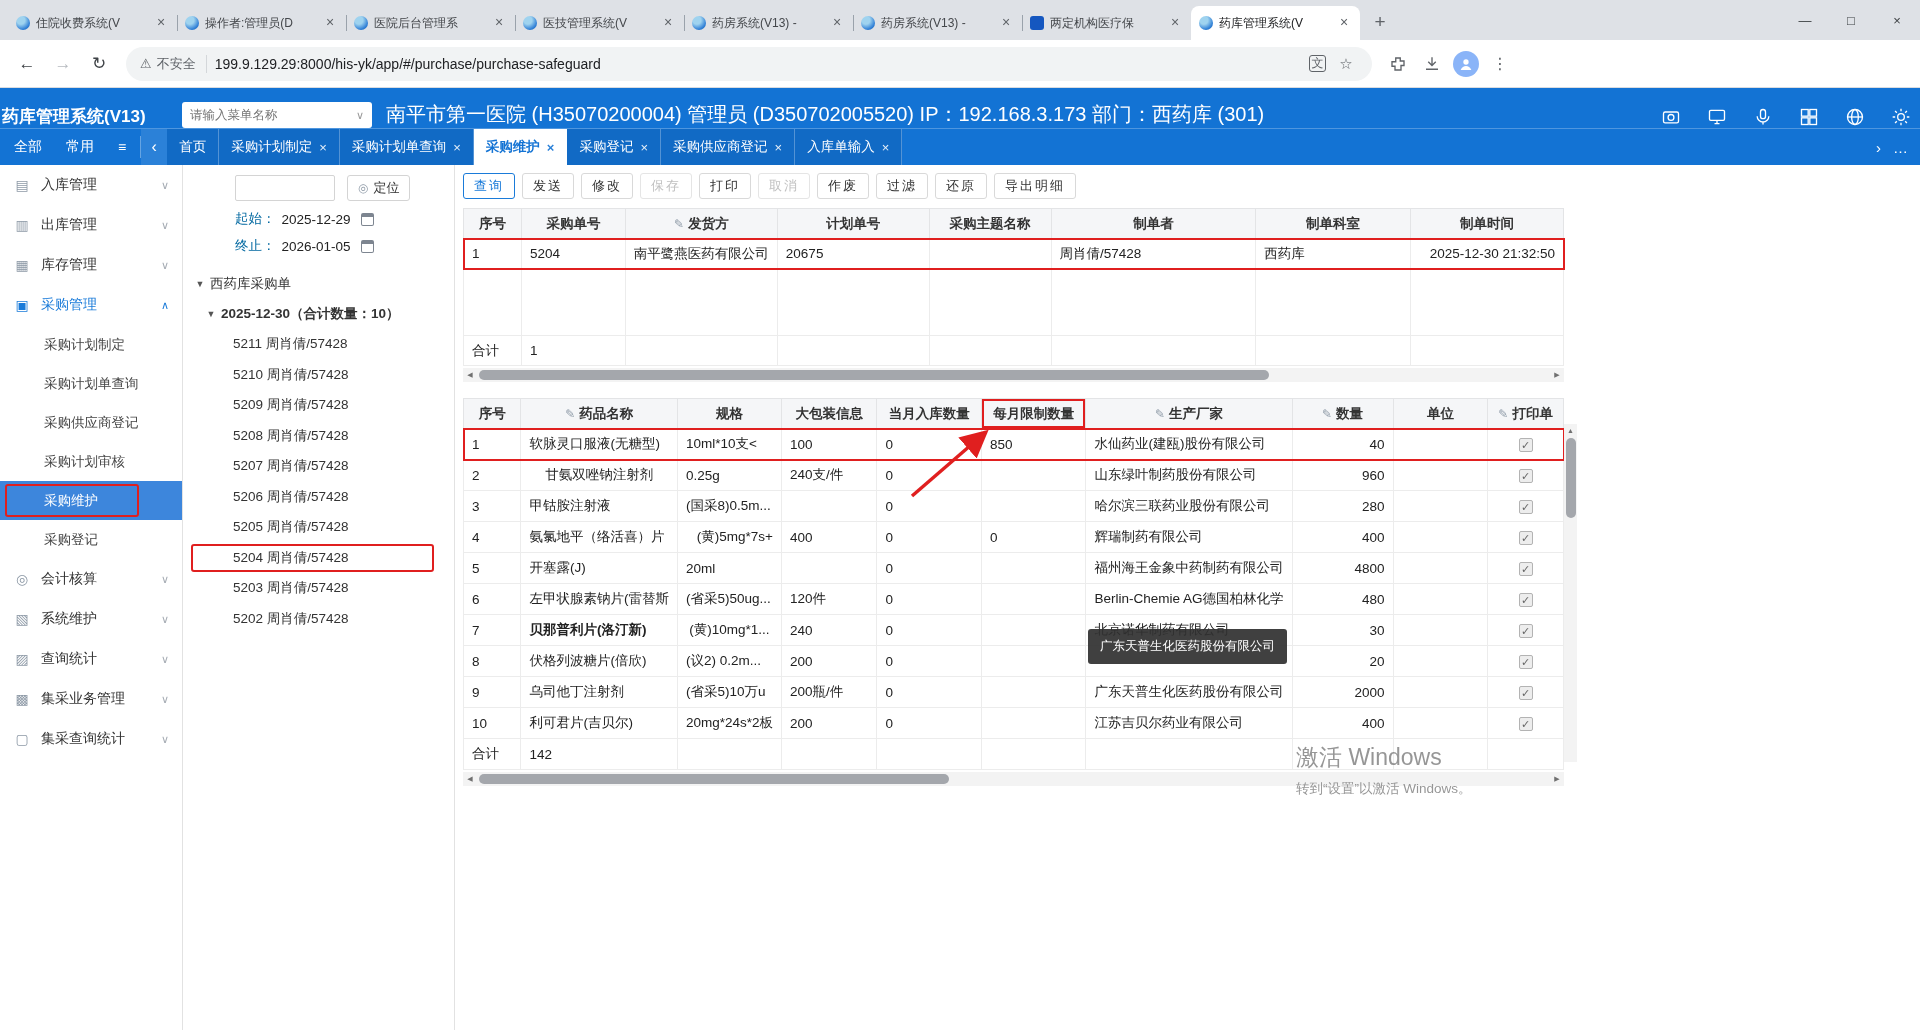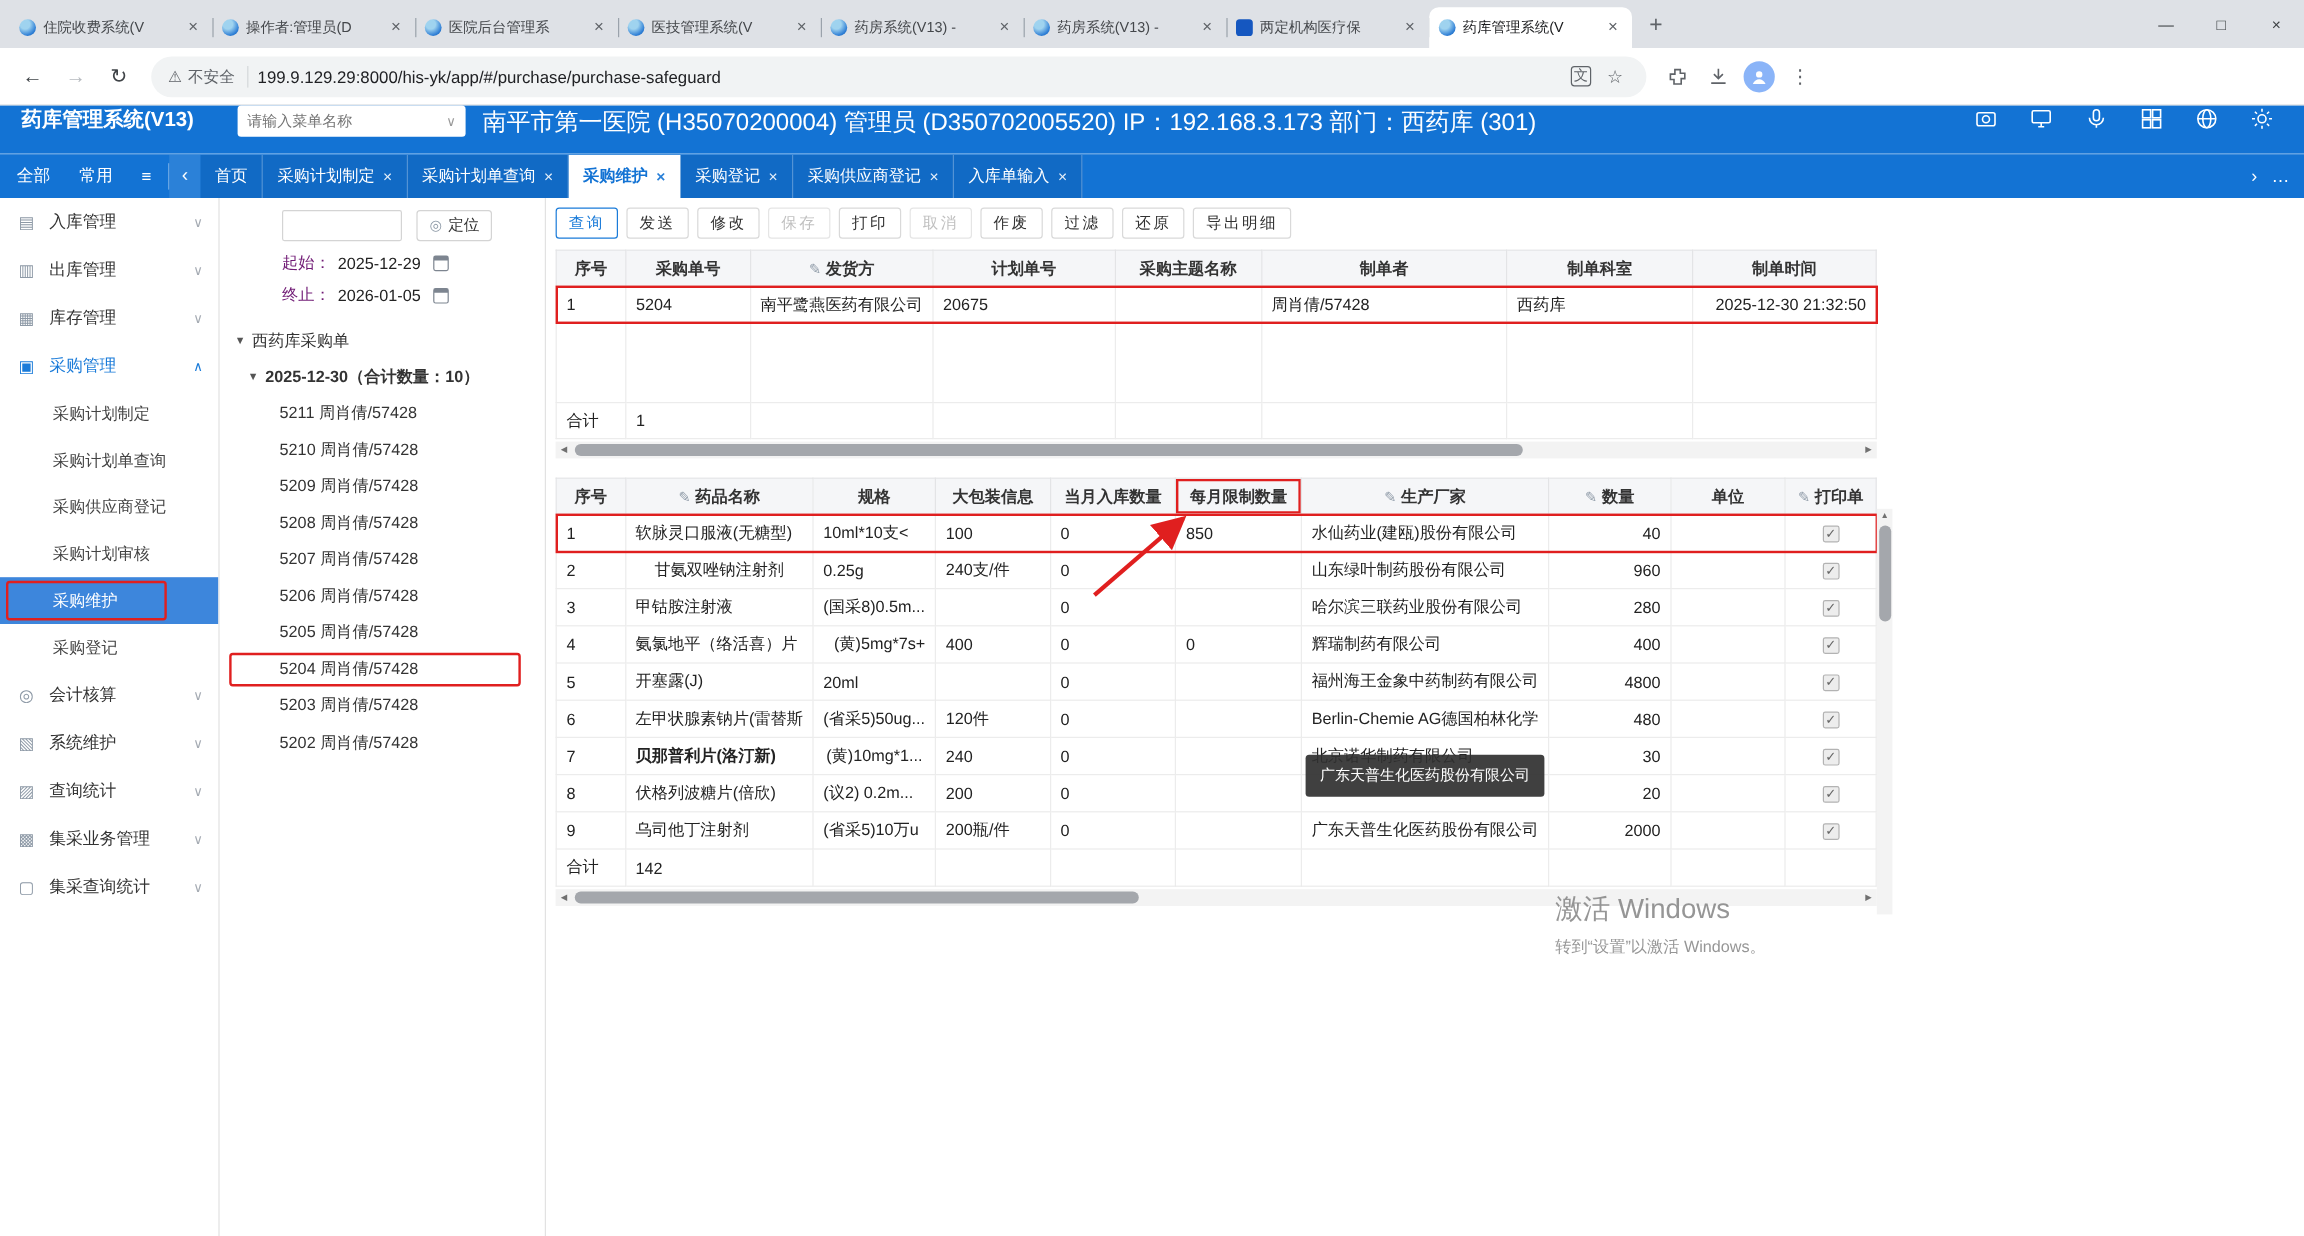--- a/index.html
+++ b/index.html
@@ -25,21 +25,21 @@
 .navbtn.disabled{color:#b6babf;}
 .omnibox{flex:1;max-width:1246px;height:34px;background:#f1f3f4;border-radius:17px;display:flex;align-items:center;padding:0 14px;gap:8px;margin:0 8px;}
 .sec{display:flex;align-items:center;gap:5px;color:#5f6368;font-size:13px;padding-right:10px;border-right:1px solid #d4d7da;flex:none;}
 .url{flex:1;font-size:14px;color:#202124;white-space:nowrap;overflow:hidden;}
 .omni-ic{color:#5f6368;font-size:15px;flex:none;width:24px;text-align:center;}
 .rico{width:32px;height:32px;display:flex;align-items:center;justify-content:center;color:#5f6368;font-size:16px;flex:none;}
 .rico svg{stroke:#5f6368;fill:none;stroke-width:1.8;}
 .avatar{width:26px;height:26px;border-radius:50%;background:#8ab4f8;display:flex;align-items:center;justify-content:center;}
 
 
-.apphdr{height:40px;background:#1373d4;display:flex;align-items:flex-start;color:#fff;padding:0 18px;gap:14px;}
+.apphdr{height:40px;background:#1373d4;display:flex;align-items:flex-end;color:#fff;padding:0 2px;gap:14px;}
 .apptitle{font-size:17px;font-weight:bold;width:166px;flex:none;white-space:nowrap;}
 .menusearch{width:190px;height:26px;background:#fff;border-radius:3px;display:flex;align-items:center;padding:0 8px;flex:none;}
 .menusearch input{border:none;outline:none;flex:1;font-size:12.5px;color:#333;width:100%;background:transparent;font-family:inherit;}
 .menusearch .caret{color:#999;font-size:11px;}
 .ctxinfo{font-size:20px;white-space:nowrap;flex:1;overflow:hidden;}
 .hdr-icons{display:flex;align-items:center;gap:24px;margin-right:6px;flex:none;}
 .hico{width:22px;height:22px;display:flex;align-items:center;justify-content:center;}
 .hico svg{stroke:#fff;fill:none;stroke-width:1.6;}
 
 
@@ -64,21 +64,21 @@
 .sgroup.active .gicon,.sgroup.active .chev{color:#1a7bd9;}
 .schild{height:39px;display:flex;align-items:center;padding-left:44px;font-size:13.5px;color:#444;position:relative;}
 .schild.selected{background:#3d86dc;color:#fff;}
 .redbox-child{position:absolute;left:5px;top:3px;width:134px;bottom:3px;border:2px solid #e01f1f;border-radius:3px;}
 
 .filterpanel{width:272px;flex:none;border-right:1px solid #e2e2e2;padding:10px 8px 0 8px;font-size:13.5px;}
 .frow{display:flex;align-items:center;margin-bottom:9px;padding-left:44px;}
 .fsearch{width:100px;height:26px;border:1px solid #d4d4d4;border-radius:2px;padding:0 6px;font-size:13px;font-family:inherit;outline:none;}
 .locbtn{margin-left:12px;height:26px;padding:0 10px;border:1px solid #d4d4d4;border-radius:3px;background:#fff;font-size:13px;color:#333;display:flex;align-items:center;gap:5px;}
 .locbtn .loc-ic{color:#8d99a6;font-size:12px;}
-.dlabel{color:#701a75;}
+.dlabel{color:#0369a1;}
 .dval{margin-left:6px;color:#222;}
 .calicon{margin-left:10px;width:13px;height:13px;border:1px solid #7d8590;border-top-width:4px;border-radius:2px;}
 .tree{margin-top:14px;}
 .tnode{display:flex;align-items:center;height:30px;font-size:13.5px;color:#333;}
 .tnode .caret{width:14px;font-size:9px;color:#555;margin-right:3px;text-align:center;}
 .troot{padding-left:2px;}
 .tdate{padding-left:13px;font-weight:bold;}
 .titem{height:30.5px;display:flex;align-items:center;padding-left:42px;font-size:13.5px;color:#333;position:relative;}
 .selframe{position:absolute;left:0;right:12px;top:1px;bottom:1px;border:2px solid #e01f1f;border-radius:3px;}
 
@@ -638,20 +638,32 @@
                 <td style="text-align: left;">乌司他丁注射剂</td>
                 <td style="text-align: left;">(省采5)10万u</td>
                 <td style="text-align: left;">200瓶/件</td>
                 <td style="text-align: left;">0</td>
                 <td style="text-align: left;"></td>
                 <td style="text-align: left;">广东天普生化医药股份有限公司</td>
                 <td style="text-align: right;">2000</td>
                 <td style="text-align: left;"></td>
                 <td style="text-align: center;"><span class="ckbox">✓</span></td>
               </tr>
+              <tr>
+                <td style="text-align: left;">10</td>
+                <td style="text-align: left;">利可君片(吉贝尔)</td>
+                <td style="text-align: left;">20mg*24s*2板</td>
+                <td style="text-align: left;">200</td>
+                <td style="text-align: left;">0</td>
+                <td style="text-align: left;"></td>
+                <td style="text-align: left;">江苏吉贝尔药业有限公司</td>
+                <td style="text-align: right;">400</td>
+                <td style="text-align: left;"></td>
+                <td style="text-align: center;"><span class="ckbox">✓</span></td>
+              </tr>
               <tr class="total-row">
                 <td>合计</td>
                 <td>142</td>
                 <td></td>
                 <td></td>
                 <td></td>
                 <td></td>
                 <td></td>
                 <td></td>
                 <td></td>

